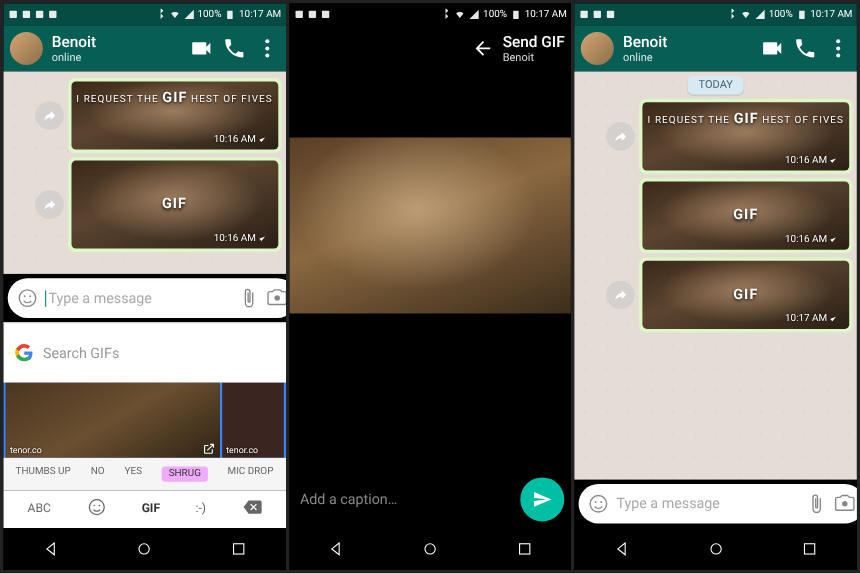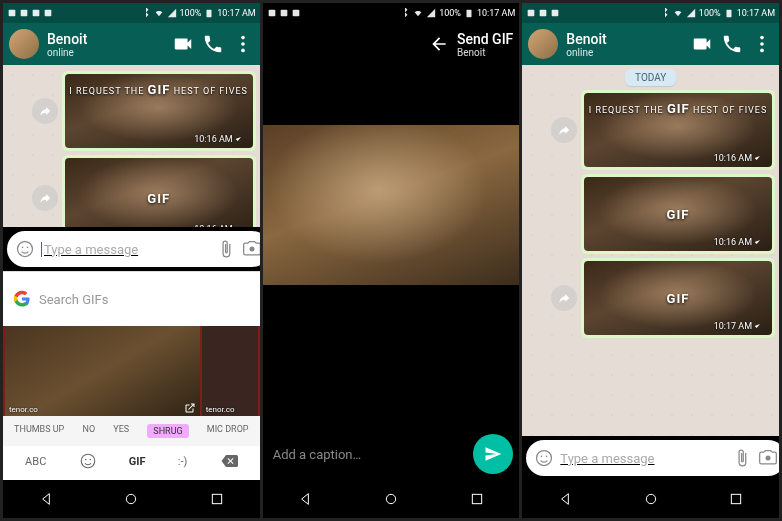--- a/index.html
+++ b/index.html
@@ -19,41 +19,41 @@
 .hname { font-size: 14px; font-weight: 500; }
 .hstatus { font-size: 10px; opacity: .85; }
 .spacer { flex: 1; }
 .hicon { width: 22px; height: 22px; fill: #fff; }
 .hback { width: 20px; height: 20px; fill: #fff; }
 
 
 .chat { flex: 1; background: #e5ddd5; background-image: radial-gradient(circle, rgba(0,0,0,.03) 1px, transparent 1px); background-size: 20px 20px; overflow: hidden; padding: 4px; display: flex; flex-direction: column; gap: 4px; }
 .datechip { align-self: center; background: #d7eaf3; color: #4a6572; font-size: 10px; padding: 3px 10px; border-radius: 6px; box-shadow: 0 1px 1px rgba(0,0,0,.1); }
 .msg { align-self: flex-end; max-width: 200px; background: #dcf8c6; border-radius: 6px; padding: 3px; position: relative; }
-.gifimg { width: 188px; height: 74px; border-radius: 4px; background: linear-gradient(160deg,#3a2818,#5c4530 40%,#2a1f15); position: relative; overflow: hidden; }
+.gifimg { width: 188px; height: 62px; border-radius: 4px; background: linear-gradient(160deg,#3a2818,#5c4530 40%,#2a1f15); position: relative; overflow: hidden; }
 .gifimg.tall { height: 80px; }
 .gifimg::before { content:''; position:absolute; inset:0; background: radial-gradient(ellipse at 50% 45%, rgba(220,180,140,.5), transparent 60%); }
 .giflabel { position: absolute; top: 50%; left: 50%; transform: translate(-50%,-50%); color: #fff; font-weight: bold; font-size: 13px; letter-spacing: 1px; text-shadow: 0 1px 3px #000; }
 .overlaytext { position:absolute; top:8px; left:0; right:0; text-align:center; color:#fff; font-size:9px; letter-spacing:1px; text-shadow:0 1px 2px #000; }
 .ts { position: absolute; bottom: 4px; right: 6px; font-size: 9px; color: #fff; text-shadow: 0 0 2px #000; display:flex; align-items:center; gap:2px; }
 .ticks { width:12px; height:8px; }
 .fwdarrow { position:absolute; left:-30px; top:50%; transform:translateY(-50%); width:26px; height:26px; border-radius:50%; background:rgba(200,200,200,.6); display:flex; align-items:center; justify-content:center; }
 .fwdarrow svg { width:14px; height:14px; fill:#fff; }
 
 
-.inputbar { background:#fff; border-radius:20px; display:flex; align-items:center; padding:4px 8px; margin:4px; height:36px; gap:6px;text-decoration:underline; }
+.inputbar { background:#fff; border-radius:20px; display:flex; align-items:center; padding:4px 8px; margin:4px; height:36px; gap:6px; }
 .iicon { width:20px; height:20px; fill:#888; }
 .tinput { flex:1; border:none; outline:none; font-size:13px; color:#333; }
 .tinput::placeholder { color:#aaa; }
 .row { display:flex; align-items:flex-end; }
 
 
 .gsearch { background:#fff; border-top:1px solid #ddd; padding:18px 10px; display:flex; align-items:center; gap:8px; }
 .glogo { width:18px; height:18px; }
-.gthumbs { background:#7f1d1d; display:flex; gap:2px; padding:0 2px; height:90px;text-align:right; }
+.gthumbs { background:#3b82f6; display:flex; gap:2px; padding:0 2px; height:68px;text-align:right; }
 .gthumb { flex:1; background:linear-gradient(150deg,#4a3520,#6b5030 50%,#2f2315); position:relative; }
 .gthumb.sm { flex:0 0 56px; background:#3a2520; }
 .gsrc { position:absolute; bottom:2px; left:4px; color:#fff; font-size:8px; text-shadow:0 0 2px #000; }
 .gopen { position:absolute; bottom:2px; right:4px; width:12px; height:12px; }
 .cats { background:#f5f5f5; display:flex; justify-content:space-around; padding:8px 2px; font-size:9px; color:#666; }
 .cat.sel { background:#f0abfc; border-radius:3px; padding:2px 6px; color:#333; }
 .krow { background:#ffffff; display:flex; justify-content:space-around; align-items:center; padding:6px 6px 10px; font-size:11px; color:#666; }
 .krow svg { width:18px; height:18px; fill:#666; }
 
 

